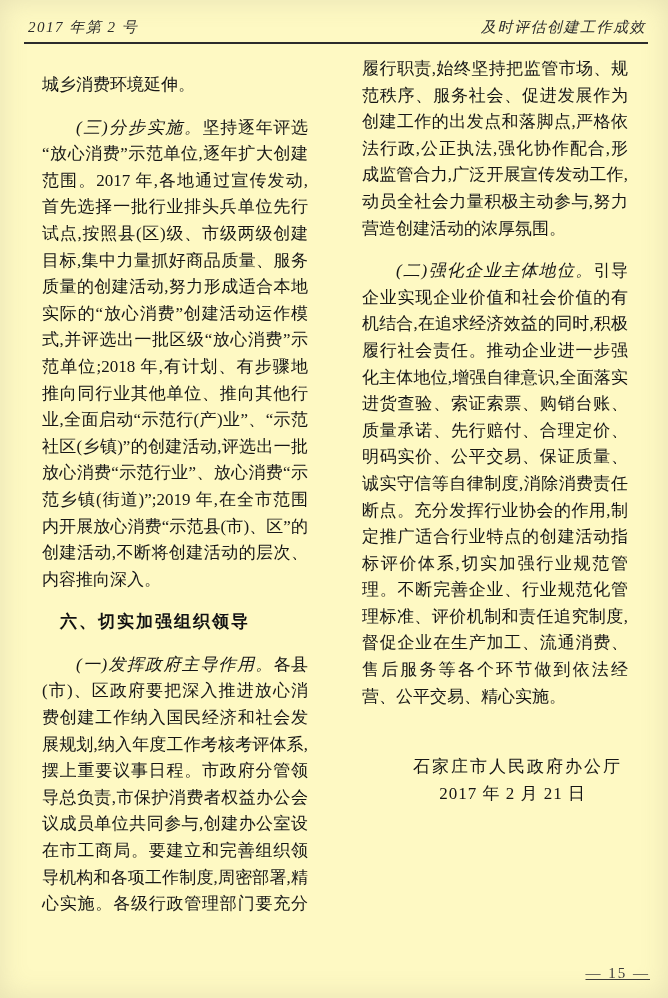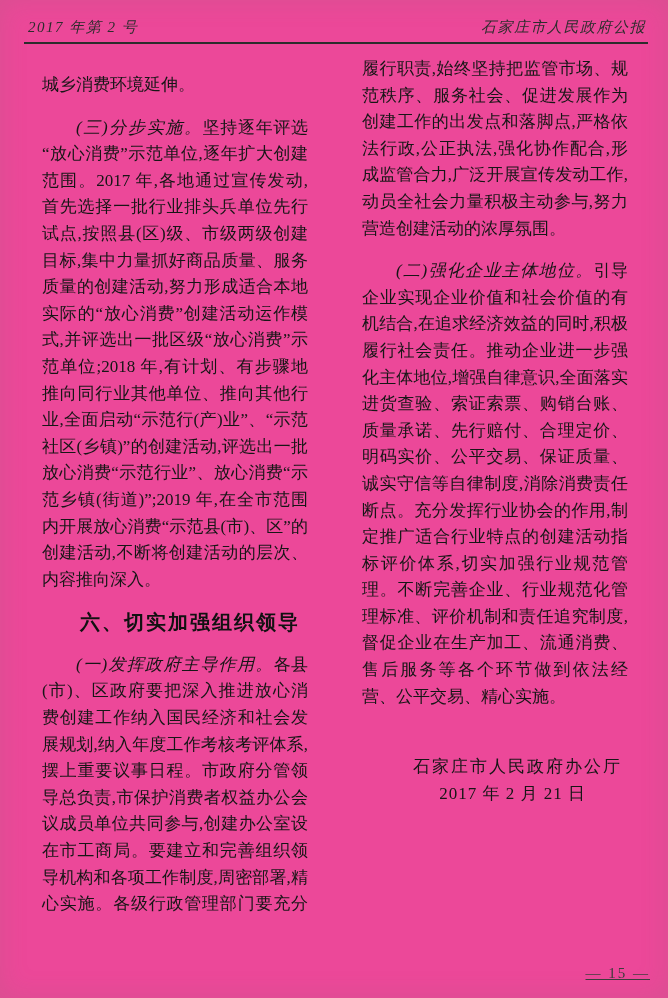--- a/index.html
+++ b/index.html
@@ -6,21 +6,21 @@
     margin: 0;
     padding: 0;
     background: #e8e6e2;
     font-family: "Liberation Serif", "DejaVu Serif", serif;
   }
   .page {
     position: relative;
     width: 668px;
     height: 998px;
     margin: 0 auto;
-    background: #ec4899;
+    background: #fef9c3;
     box-shadow: inset 0 0 28px rgba(120,115,105,0.18);
     overflow: hidden;
     color: #1c1c1c;
   }
   
   .running-head {
     position: absolute;
     top: 18px;
     left: 28px;
     right: 22px;
@@ -61,22 +61,22 @@
     text-indent: 2em;
   }
   .content p.cont {
     text-indent: 0;
   }
   .lead {
     font-style: italic; 
     letter-spacing: 1px;
   }
   .sec-heading {
-    margin: 14px;
-    font-size: 20px;
+    margin: 0;
+    font-size: 17px;
     line-height: 26.6px;
     text-indent: 2em;
     font-weight: 700;
     font-family: "Liberation Sans", "DejaVu Sans", sans-serif;
     letter-spacing: 2px;
     color: #111;
   }
   
   .sig-block {
     break-inside: avoid;
@@ -103,21 +103,21 @@
     text-decoration: underline;
   }
 </style>
 </head>
 <body>
 
 <div class="page">
 
   <div class="running-head">
     <span>2017 年第 2 号</span>
-    <span>石家庄市人民政府公报</span>
+    <span>及时评估创建工作成效</span>
   </div>
   <div class="head-rule"></div>
 
   <div class="content">
 
     <p class="cont"><span>城乡消费环境延伸。</span></p>
 
     <p><span class="lead">(三)分步实施。</span><span>坚持逐年评选“放心消费”示范单位,逐年扩大创建范围。2017 年,各地通过宣传发动,首先选择一批行业排头兵单位先行试点,按照县(区)级、市级两级创建目标,集中力量抓好商品质量、服务质量的创建活动,努力形成适合本地实际的“放心消费”创建活动运作模式,并评选出一批区级“放心消费”示范单位;2018 年,有计划、有步骤地推向同行业其他单位、推向其他行业,全面启动“示范行(产)业”、“示范社区(乡镇)”的创建活动,评选出一批放心消费“示范行业”、放心消费“示范乡镇(街道)”;2019 年,在全市范围内开展放心消费“示范县(市)、区”的创建活动,不断将创建活动的层次、内容推向深入。</span></p>
 
     <h3 class="sec-heading">六、切实加强组织领导</h3>

